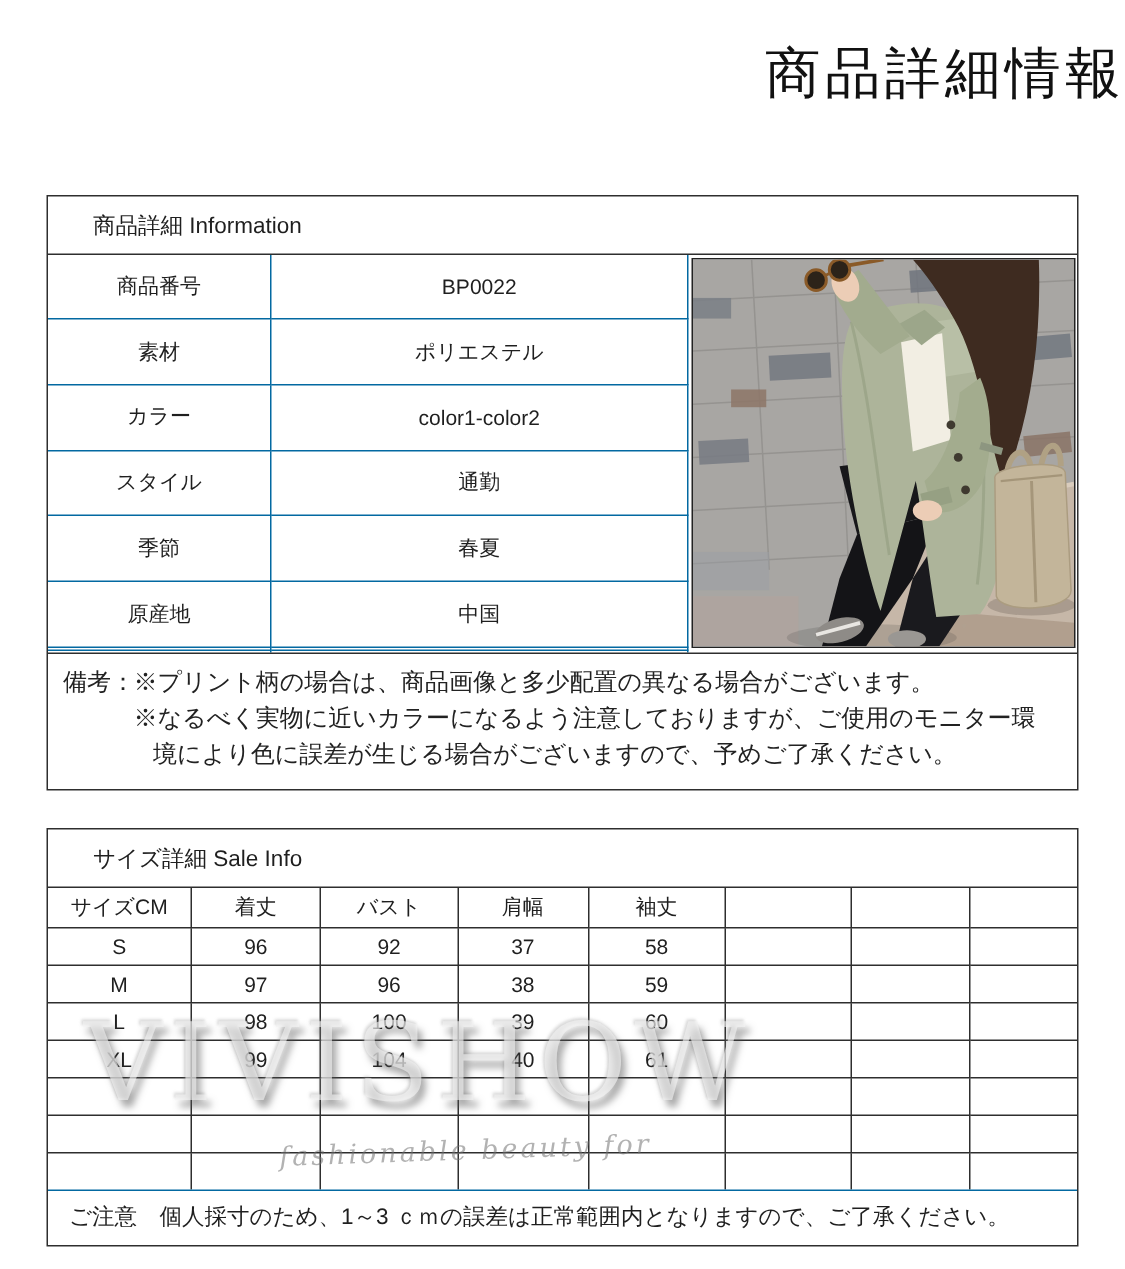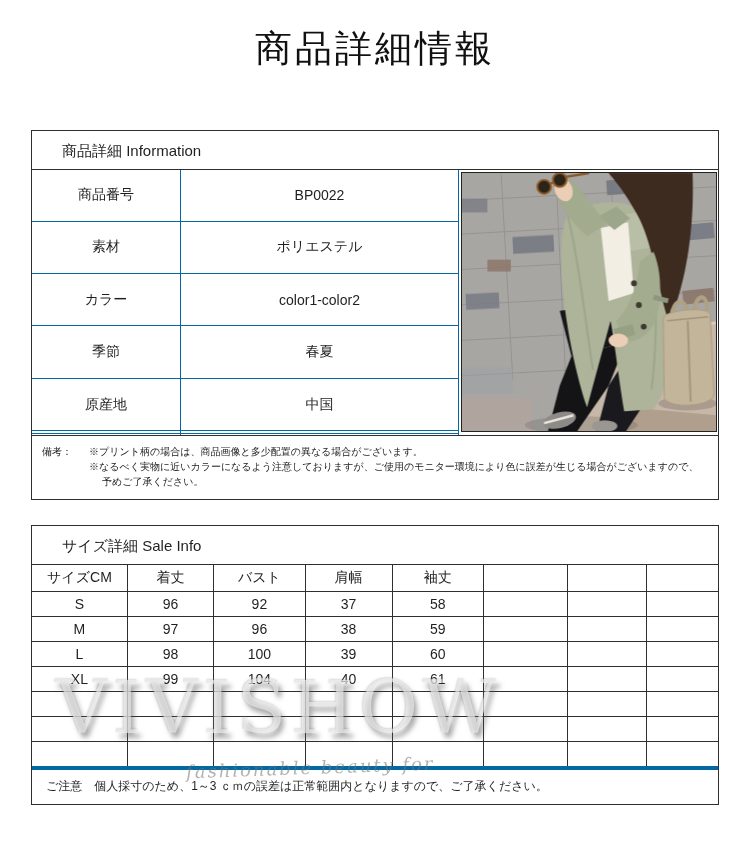--- a/index.html
+++ b/index.html
@@ -1,53 +1,53 @@
 <!DOCTYPE html>
 <html><head>
 <meta charset="utf-8">
 <style>
   html,body{margin:0;padding:0;}
   body{
     width:750px;height:846px;position:relative;background:#ffffff;
     font-family:"Liberation Sans",sans-serif;color:#1f1f1f;overflow:hidden;
   }
   .page-title{
-    margin:0;padding-top:18px;height:62px;text-align:center;
+    margin:0;padding-top:18px;height:62px;text-align:right;
     font-family:Liberation Sans, sans-serif;font-weight:400;
     font-size:37px;line-height:62px;letter-spacing:3px;color:#111;
   }
   .box{width:688px;margin:0 auto;border:1px solid #2e2e2e;box-sizing:border-box;background:#fff;}
   .box1{margin-top:50px;}
   .box-header{
     height:39px;line-height:39px;padding-left:30px;font-size:15px;
     border-bottom:1px solid #2e2e2e;box-sizing:border-box;
   }
   .content{display:flex;height:265px;}
   .info-table{
     width:427px;flex:none;height:265px;border-collapse:collapse;border-style:hidden;
     table-layout:fixed;border-right:1px solid #2e2e2e;
   }
   .info-table td{border:1px solid #0369a1;text-align:center;font-size:14px;padding:0;}
   .info-table td.lbl{width:148px;}
   .photo-wrap{flex:1;margin:2px 1px 3px 2px;border:1px solid #222;overflow:hidden;}
   .photo-wrap svg{display:block;width:100%;height:100%;}
   .remarks{
     border-top:1px solid #2e2e2e;position:relative;
-    padding:8px 14px 10px 57px;font-size:10px;line-height:1.5;color:#222;
+    padding:8px 14px 10px 57px;font-size:16px;line-height:1.5;color:#222;
   }
   .remarks-label{position:absolute;left:10px;top:8px;}
   .note{padding-left:13px;text-indent:-13px;}
   .box2{margin-top:25px;}
   .size-table{width:100%;border-collapse:collapse;border-style:hidden;table-layout:fixed;}
   .size-table th,.size-table td{
     border:1px solid #2e2e2e;text-align:center;font-size:14px;font-weight:normal;
     height:24px;padding:0;
   }
   .size-table thead th{height:26px;}
-  .notice{border-top:4px solid #0369a1;padding:8px 10px 9px 14px;font-size:12px;}
+  .notice{border-top:1px solid #0369a1;padding:8px 10px 9px 14px;font-size:15px;}
   .watermark{
     position:absolute;left:46px;top:666px;width:466px;text-align:center;
     font-family:"DejaVu Serif","Liberation Serif",serif;font-size:72px;letter-spacing:5px;
     color:rgba(243,243,243,0.62);
     text-shadow:3px 5px 5px rgba(85,85,85,0.5),-1px -1px 2px rgba(150,150,150,0.35);
     pointer-events:none;z-index:5;white-space:nowrap;
   }
   .tagline{
     position:absolute;left:186px;top:757px;
     font-family:"DejaVu Serif","Liberation Serif",serif;font-style:italic;
@@ -70,20 +70,24 @@
           <td class="lbl">商品番号</td>
           <td class="val">BP0022</td>
         </tr>
         <tr>
           <td class="lbl">素材</td>
           <td class="val">ポリエステル</td>
         </tr>
         <tr>
           <td class="lbl">カラー</td>
           <td class="val">color1-color2</td>
+        </tr>
+        <tr>
+          <td class="lbl">スタイル</td>
+          <td class="val">通勤</td>
         </tr>
         <tr>
           <td class="lbl">季節</td>
           <td class="val">春夏</td>
         </tr>
         <tr>
           <td class="lbl">原産地</td>
           <td class="val">中国</td>
         </tr>
         <tr>

